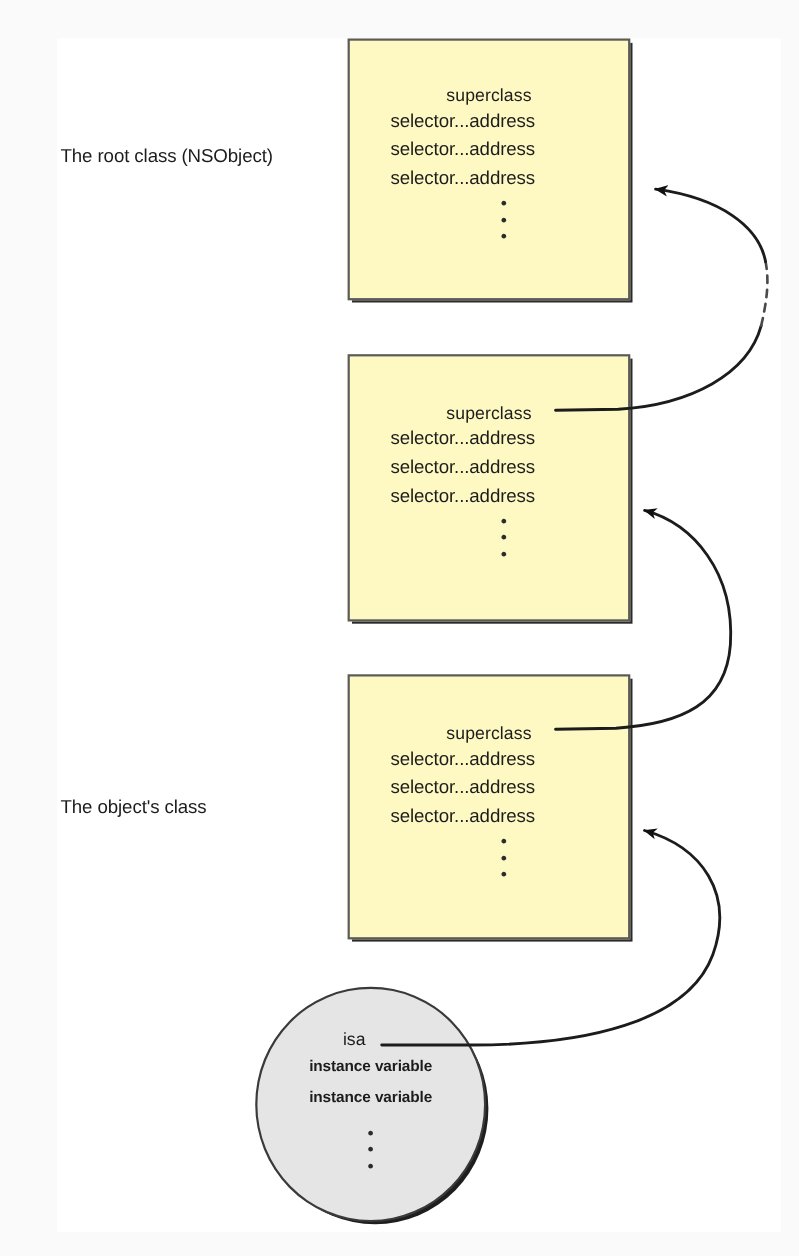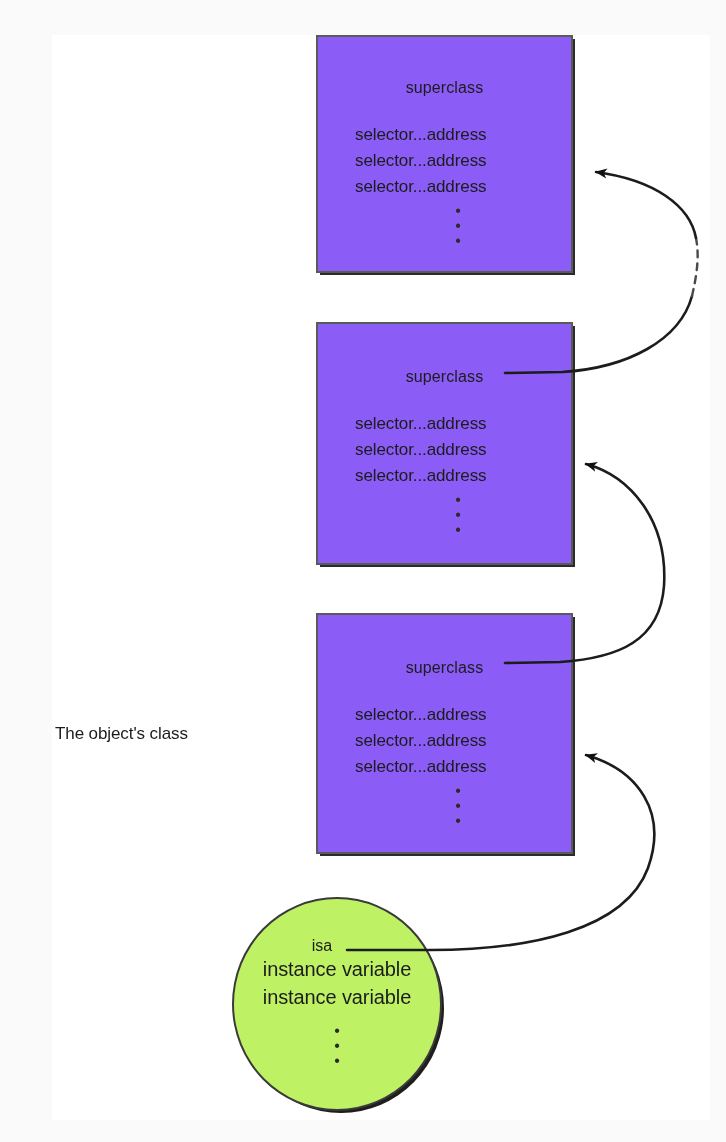--- a/index.html
+++ b/index.html
@@ -27,41 +27,40 @@
     top: 35px;
     width: 658px;
     height: 1085px;
     background: #ffffff;
   }
   
   .class-box {
     position: absolute;
     left: 316px;
     width: 257px;
-    background: #8b5cf6;
+    background: #fef9c3;
     border: 2px solid #5a5a5a;
     box-sizing: border-box;
     box-shadow: 3px 3px 0 -1px #2b2b2b;
     z-index: 4;
   }
   .class-box.box-1 { top: 35px;  height: 238px; }
   .class-box.box-2 { top: 322px; height: 243px; }
   .class-box.box-3 { top: 613px; height: 241px; }
 
   .box-title {
     text-align: center;
     font-size: 16px;
     color: #1c1c1c;
     margin-top: 42px;
     letter-spacing: .1px;
   }
   .box-2 .box-title, .box-3 .box-title { margin-top: 44px; }
 
   .selector-list {
-    margin-top: 25px;
     padding-left: 37px;
   }
   .selector-row {
     font-size: 17px;
     color: #1c1c1c;
     line-height: 26px;
     white-space: nowrap;
     letter-spacing: -.1px;
   }
   .vdots {
@@ -91,39 +90,40 @@
   .row-label.lbl-3 { top: 724px; }
 
   
   .instance-circle {
     position: absolute;
     left: 232px;
     top: 897px;
     width: 210px;
     height: 214px;
     border-radius: 50%;
-    background: #bef264;
+    background: #e5e5e5;
     border: 2px solid #3a3a3a;
     box-sizing: border-box;
     box-shadow: 4px 4px 0 -2px #1e1e1e;
     z-index: 4;
   }
   .circle-inner {
     text-align: center;
     color: #1c1c1c;
   }
   .isa-label {
     font-size: 16px;
     margin-top: 38px;
     margin-left: -30px;
   }
   .ivar-row {
-    font-size: 20px;
+    font-size: 14px;
     line-height: 28px;
     letter-spacing: -.1px;
+    font-weight: bold;
   }
   .circle-inner .vdots { margin-left: 0; margin-top: 12px; }
 
   
   .connectors {
     position: absolute;
     left: 0;
     top: 0;
     width: 726px;
     height: 1142px;
@@ -131,20 +131,21 @@
     pointer-events: none;
   }
 </style>
 </head>
 <body>
 
 <div id="diagram-root">
 
   <div class="canvas"></div>
 
+  <div class="row-label lbl-1">The root class (NSObject)</div>
   <div class="row-label lbl-3">The object's class</div>
 
   <div class="class-box box-1">
     <div class="box-title">superclass</div>
     <div class="selector-list">
       <div class="selector-row">selector...address</div>
       <div class="selector-row">selector...address</div>
       <div class="selector-row">selector...address</div>
       <div class="vdots">
         <span class="dot">•</span>

